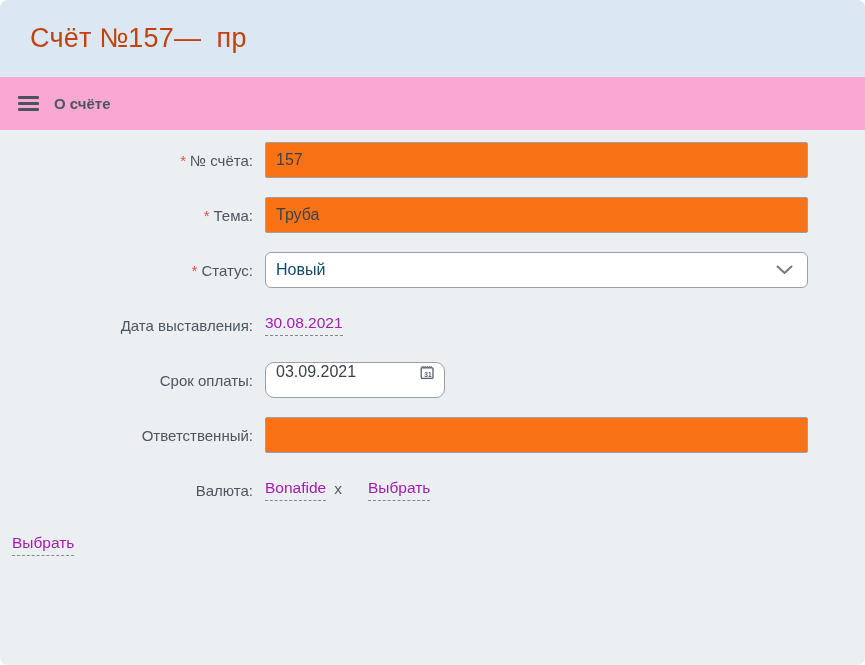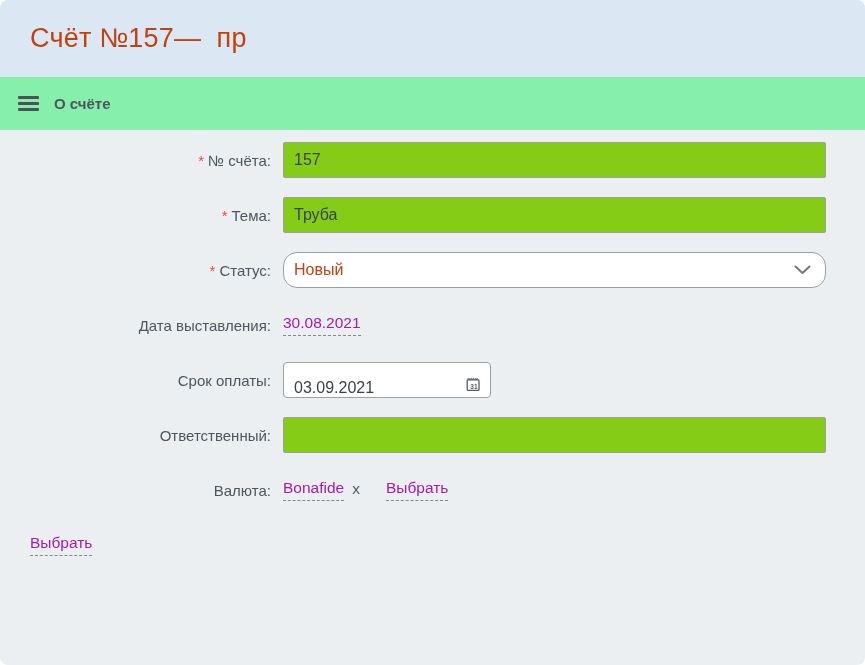--- a/index.html
+++ b/index.html
@@ -25,21 +25,21 @@
     margin: 0;
     font-size: 27px;
     font-weight: 500;
     color: #c2410c;
     white-space: pre;
     letter-spacing: 0.2px;
   }
   
   .toolbar {
     height: 53px;
-    background: #86efac;
+    background: #f9a8d4;
     display: flex; align-items: center;
     padding: 0 18px;
   }
   .hamburger {
     width: 21px; height: 15px;
     display: flex; flex-direction: column; justify-content: space-between;
     cursor: pointer;
   }
   .hamburger i {
     display: block; height: 2.6px; width: 100%;
@@ -51,63 +51,62 @@
     font-weight: 700;
     color: #4d565e;
     cursor: pointer;
   }
   
   .form { padding-top: 12px; }
   .row {
     display: flex; align-items: center;
     height: 36px;
     margin-bottom: 19px;
-    margin-left: 18px;
   }
   .flabel {
     width: 253px;
     flex: 0 0 253px;
     text-align: right;
     font-size: 15px;
     color: #4d565e;
     white-space: nowrap;
   }
   .req { color: #f0483f; margin-right: 4px; }
   .control {
     margin-left: 12px;
     display: flex; align-items: center;
   }
   .text-input {
     width: 543px; height: 36px;
     border: 1px solid #9aa0a5;
     border-radius: 2px;
-    background: #84cc16;
+    background: #f97316;
     font-family: "Liberation Sans", "DejaVu Sans", sans-serif;
     font-size: 16px;
     color: #3c4248;
     padding: 0 10px;
     outline: none;
   }
   .select-box {
     width: 543px; height: 36px;
     border: 1px solid #9aa0a5;
-    border-radius: 14px;
+    border-radius: 6px;
     background: #ffffff;
     display: flex; align-items: center; justify-content: space-between;
     padding: 0 14px 0 10px;
     font-size: 16px;
-    color: #c2410c;
+    color: #0c4a6e;
     cursor: pointer;
   }
   .date-wrap {
-    width: 208px; height: 36px;
+    width: 180px; height: 36px;
     border: 1px solid #9aa0a5;
-    border-radius: 4px;
+    border-radius: 9px;
     background: #ffffff;
-    display: flex; align-items: flex-end;
+    display: flex; align-items: flex-start;
     padding: 0 8px 0 10px;
   }
   .date-wrap input {
     border: none; outline: none;
     flex: 1 1 auto; width: 50px;
     font-family: "Liberation Sans", "DejaVu Sans", sans-serif;
     font-size: 16px; color: #3c4248;
     padding: 0;
     background: transparent;
   }

